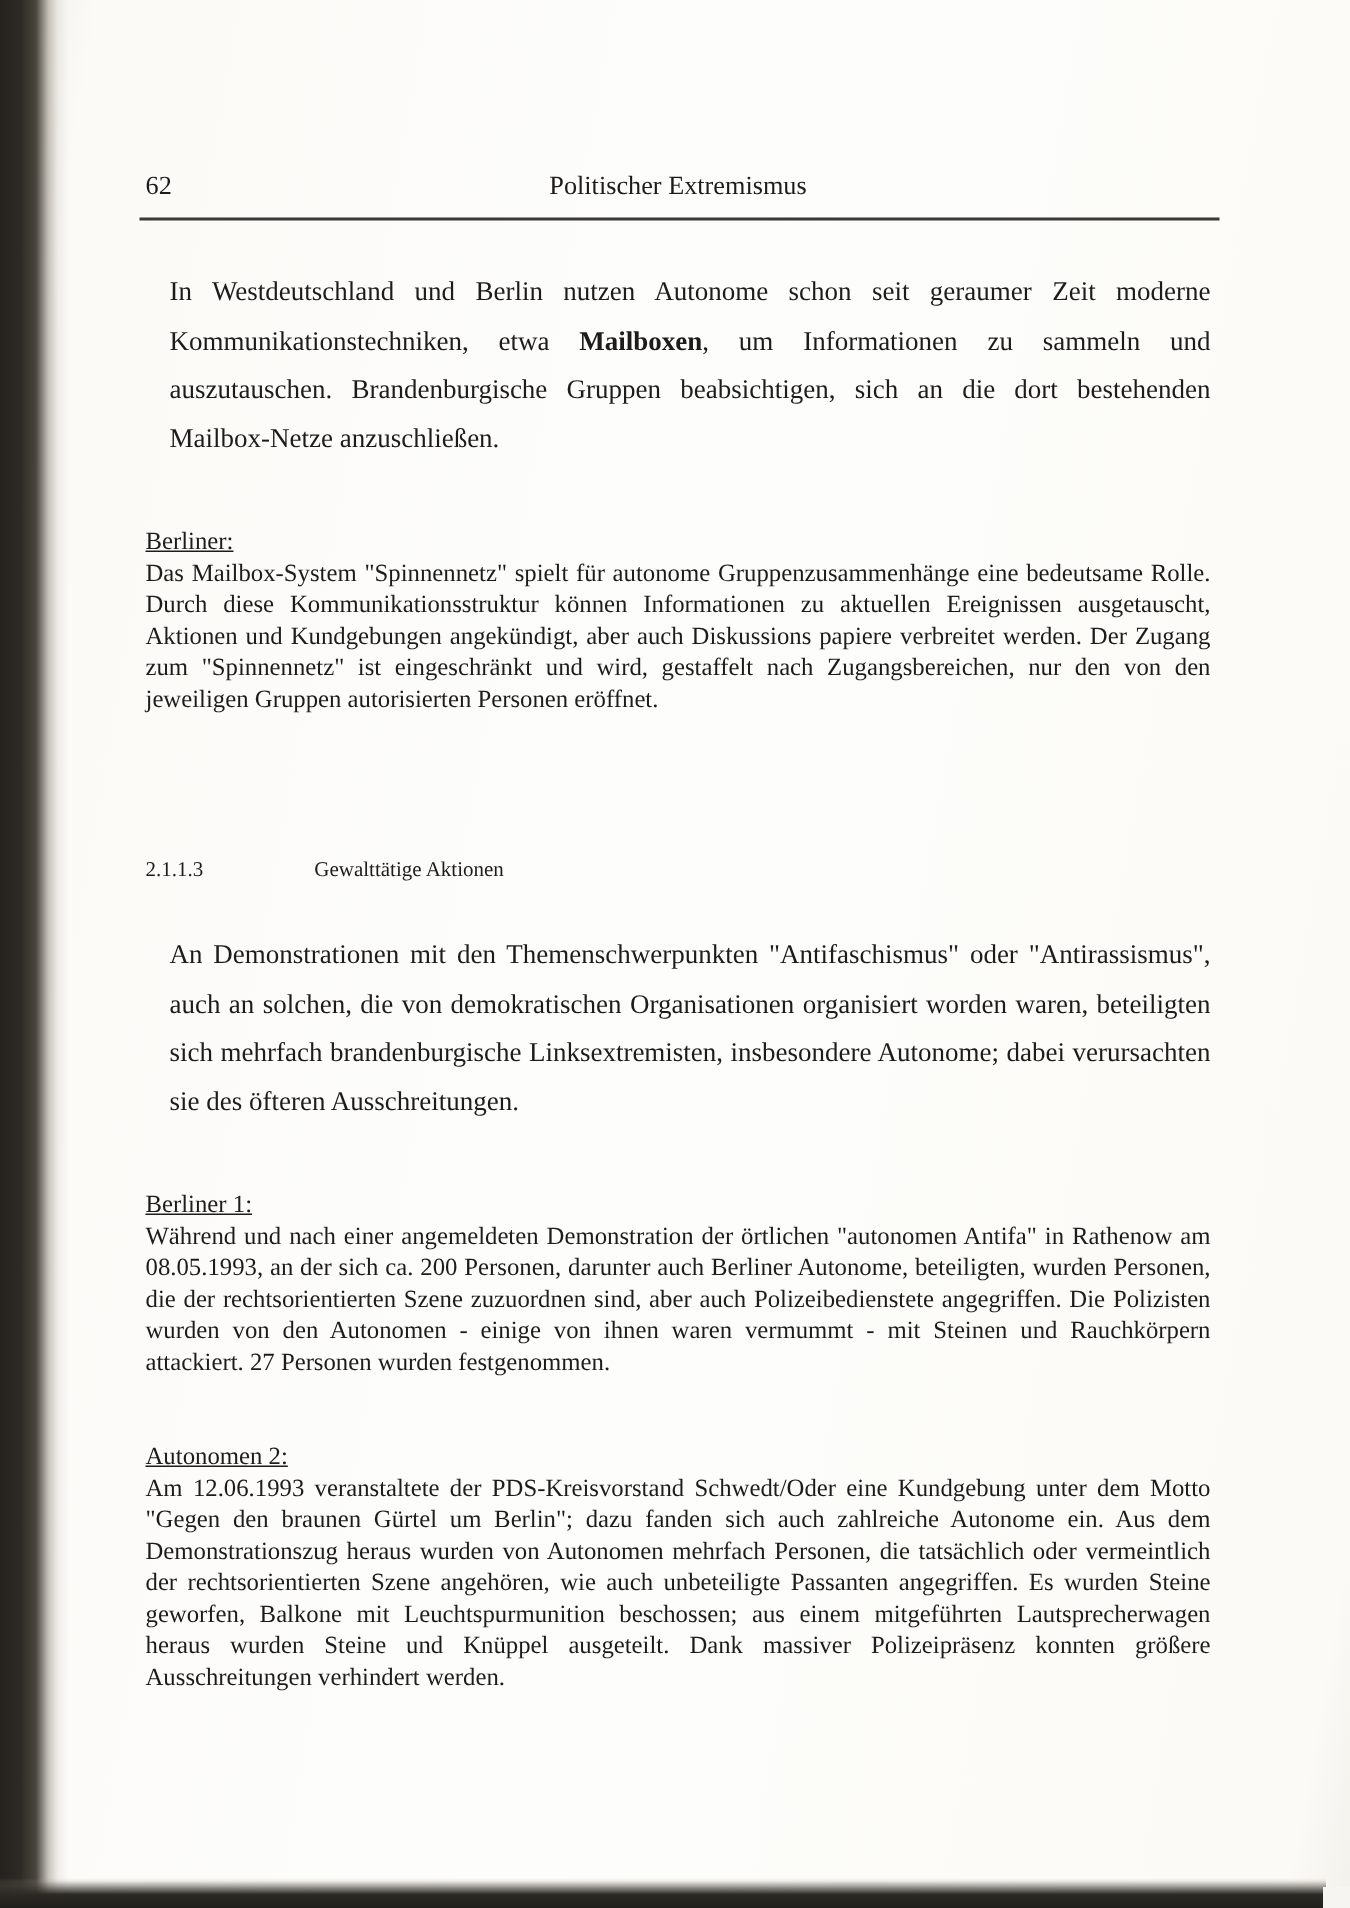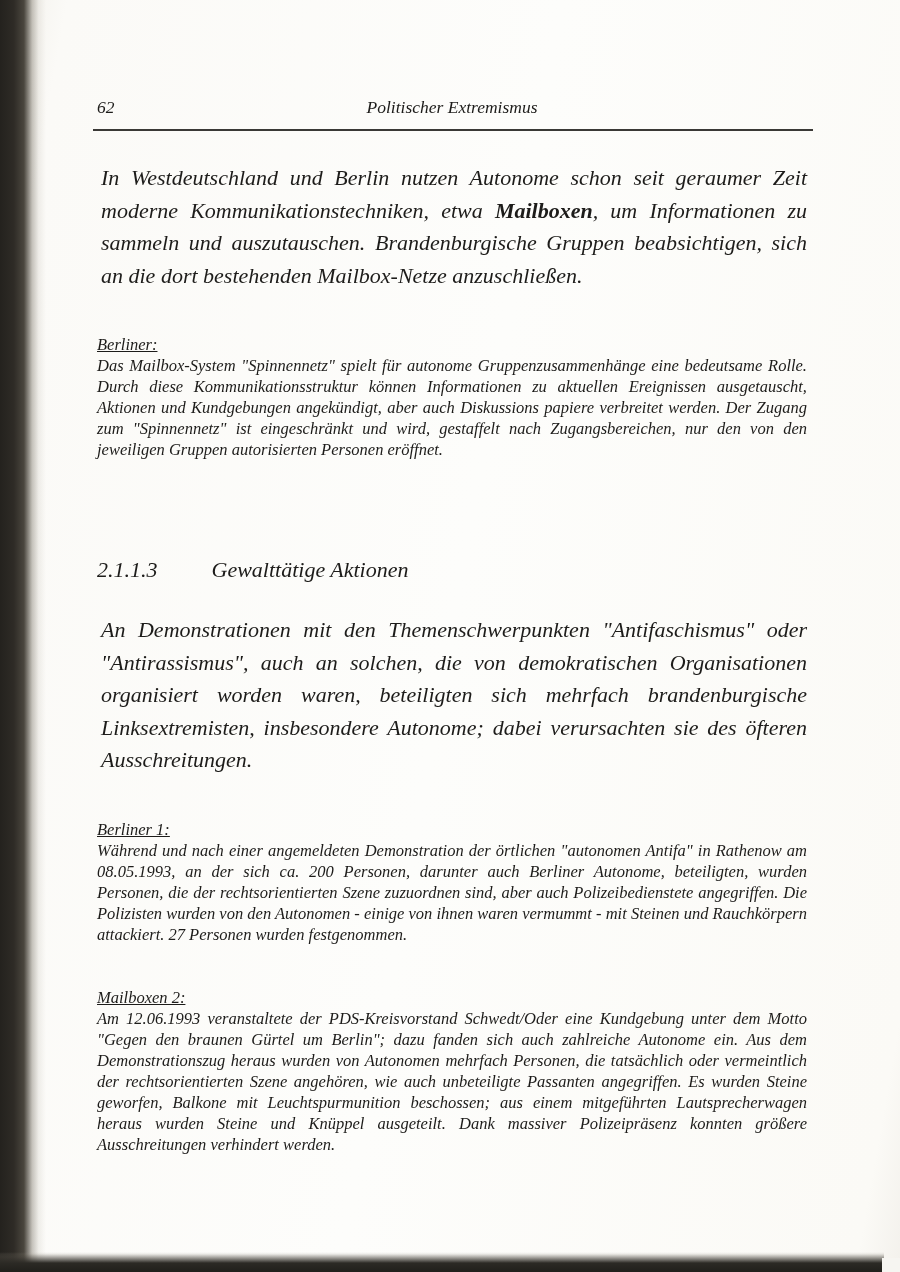--- a/index.html
+++ b/index.html
@@ -37,60 +37,60 @@
   .edge-bottom-corner {
     position: absolute;
     right: 0; bottom: 0;
     width: 18px; height: 14px;
     background: #f6f5f1;
   }
   
   .page {
     position: relative;
     padding: 96px 93px 0 97px;
-    font-style: italic;
   }
   .header-row {
     position: relative;
     font-size: 17.5px;
     line-height: 22px;
   }
   .page-number {
     position: absolute;
     left: 0; top: 0;
   }
   .header-title {
     text-align: center;
+    margin-top: 16px;
   }
   .rule {
     border: 0;
     border-top: 2px solid #3a3936;
     margin: 11px -6px 0 -4px;
   }
   .body-para {
-    margin: 31px 0 0 4px;
-    font-size: 22px;
+    margin: 31px 0 0 16px;
+    font-size: 18px;
     line-height: 32.5px;
     text-align: justify;
   }
   .example {
     margin: 42px 0 0 0;
     font-size: 16.5px;
     line-height: 21px;
     text-align: justify;
   }
   .example-label {
     text-decoration: underline;
   }
   .example-text {
     display: block;
   }
   .section-heading {
     margin: 97px 0 0 0;
-    font-size: 22px;
+    font-size: 14px;
   }
   .section-number {
     display: inline-block;
     min-width: 109px;
   }
   b { font-weight: bold; }
 </style>
 </head>
 <body>
 
@@ -121,18 +121,18 @@
     </div>
 
     <p class="body-para">An Demonstrationen mit den Themenschwerpunkten "Antifaschismus" oder "Antirassismus", auch an solchen, die von demokratischen Organisationen organisiert worden waren, beteiligten sich mehrfach brandenburgische Linksextremisten, insbesondere Autonome; dabei verursachten sie des öfteren Ausschreitungen.</p>
 
     <div class="example">
       <span class="example-label">Berliner 1:</span>
       <span class="example-text">Während und nach einer angemeldeten Demonstration der örtlichen "autonomen Antifa" in Rathenow am 08.05.1993, an der sich ca. 200 Personen, darunter auch Berliner Autonome, beteiligten, wurden Personen, die der rechtsorientierten Szene zuzuordnen sind, aber auch Polizeibedienstete angegriffen. Die Polizisten wurden von den Autonomen - einige von ihnen waren vermummt - mit Steinen und Rauchkörpern attackiert. 27 Personen wurden festgenommen.</span>
     </div>
 
     <div class="example">
-      <span class="example-label">Mailboxen 2:</span>
+      <span class="example-label">Autonomen 2:</span>
       <span class="example-text">Am 12.06.1993 veranstaltete der PDS-Kreisvorstand Schwedt/Oder eine Kundgebung unter dem Motto "Gegen den braunen Gürtel um Berlin"; dazu fanden sich auch zahlreiche Autonome ein. Aus dem Demonstrationszug heraus wurden von Autonomen mehrfach Personen, die tatsächlich oder vermeintlich der rechtsorientierten Szene angehören, wie auch unbeteiligte Passanten angegriffen. Es wurden Steine geworfen, Balkone mit Leuchtspurmunition beschossen; aus einem mitgeführten Lautsprecherwagen heraus wurden Steine und Knüppel ausgeteilt. Dank massiver Polizeipräsenz konnten größere Ausschreitungen verhindert werden.</span>
     </div>
 
   </div>
 </div>
 
 </body></html>

